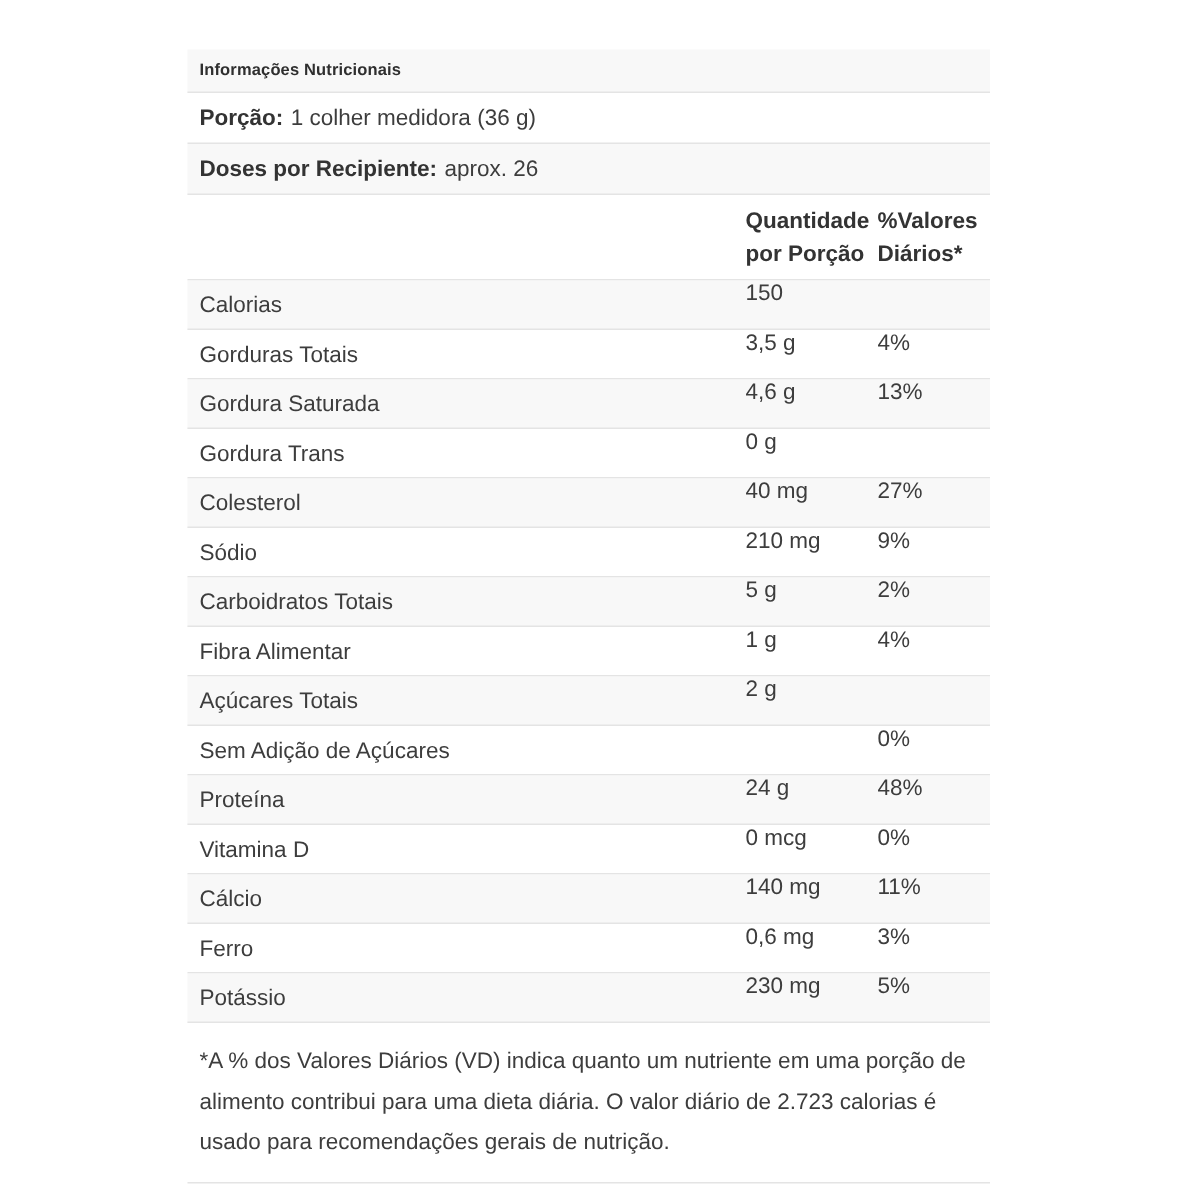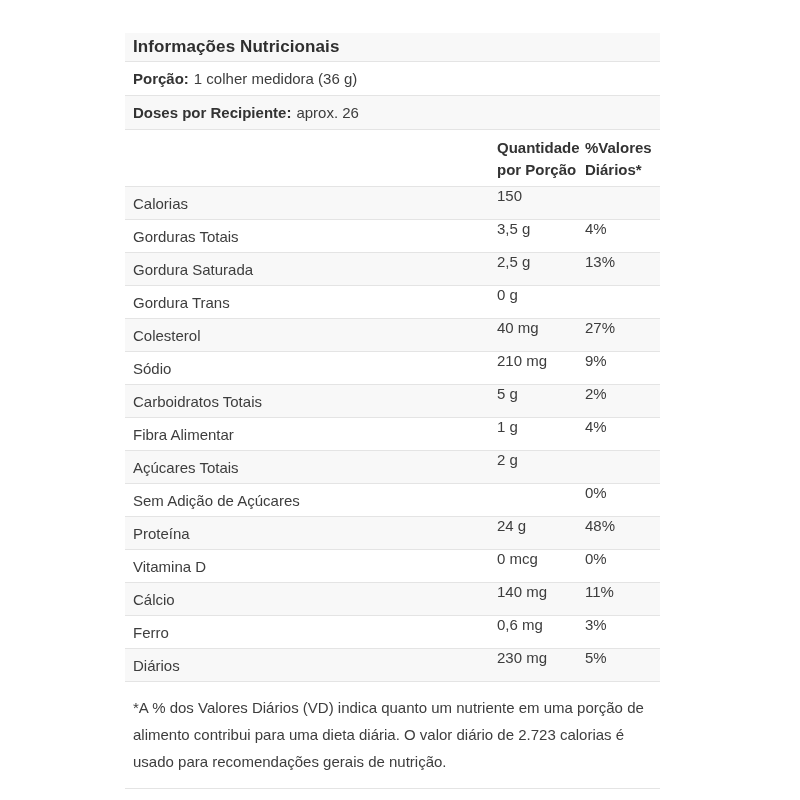--- a/index.html
+++ b/index.html
@@ -22,21 +22,21 @@
     align-items: center;
     height: 33px;
     padding-left: 8px;
     border-bottom: 1px solid #e4e4e4;
     background: #ffffff;
   }
   .row.alt { background: #f8f8f8; }
   .title-row {
     height: 29px;
     font-weight: bold;
-    font-size: 17px;
+    font-size: 11px;
     color: #2f2f2f;
     letter-spacing: 0.1px;
   }
   .serving-row { height: 34px; align-items: center; }
   .serving-row b { font-weight: bold; color: #333; margin-right: 5px; }
   .colhead-row {
     height: 57px;
     font-weight: bold;
     color: #333;
   }
@@ -94,21 +94,21 @@
         <span class="col-amount">150</span>
         <span class="col-dv"></span>
       </div>
       <div class="row">
         <span class="nutrient-name">Gorduras Totais</span>
         <span class="col-amount">3,5 g</span>
         <span class="col-dv">4%</span>
       </div>
       <div class="row alt">
         <span class="nutrient-name">Gordura Saturada</span>
-        <span class="col-amount">2,5 g</span>
+        <span class="col-amount">4,6 g</span>
         <span class="col-dv">13%</span>
       </div>
       <div class="row">
         <span class="nutrient-name">Gordura Trans</span>
         <span class="col-amount">0 g</span>
         <span class="col-dv"></span>
       </div>
       <div class="row alt">
         <span class="nutrient-name">Colesterol</span>
         <span class="col-amount">40 mg</span>
@@ -153,21 +153,21 @@
         <span class="nutrient-name">Cálcio</span>
         <span class="col-amount">140 mg</span>
         <span class="col-dv">11%</span>
       </div>
       <div class="row">
         <span class="nutrient-name">Ferro</span>
         <span class="col-amount">0,6 mg</span>
         <span class="col-dv">3%</span>
       </div>
       <div class="row alt">
-        <span class="nutrient-name">Diários</span>
+        <span class="nutrient-name">Potássio</span>
         <span class="col-amount">230 mg</span>
         <span class="col-dv">5%</span>
       </div>
     </div>
 
   <div class="footnote-row">*A % dos Valores Diários (VD) indica quanto um nutriente em uma porção de alimento contribui para uma dieta diária. O valor diário de 2.723 calorias é usado para recomendações gerais de nutrição.</div>
 
 </div>
 
 </body></html>

